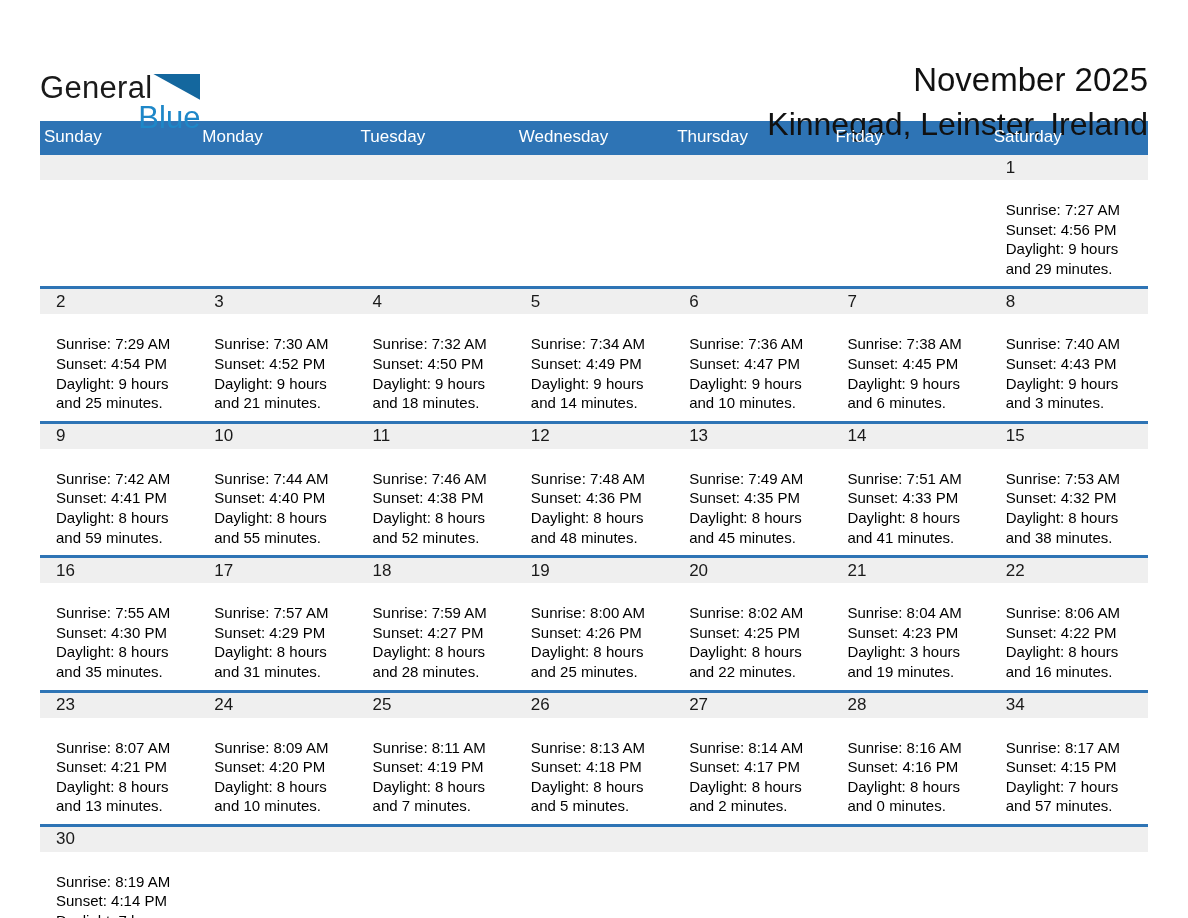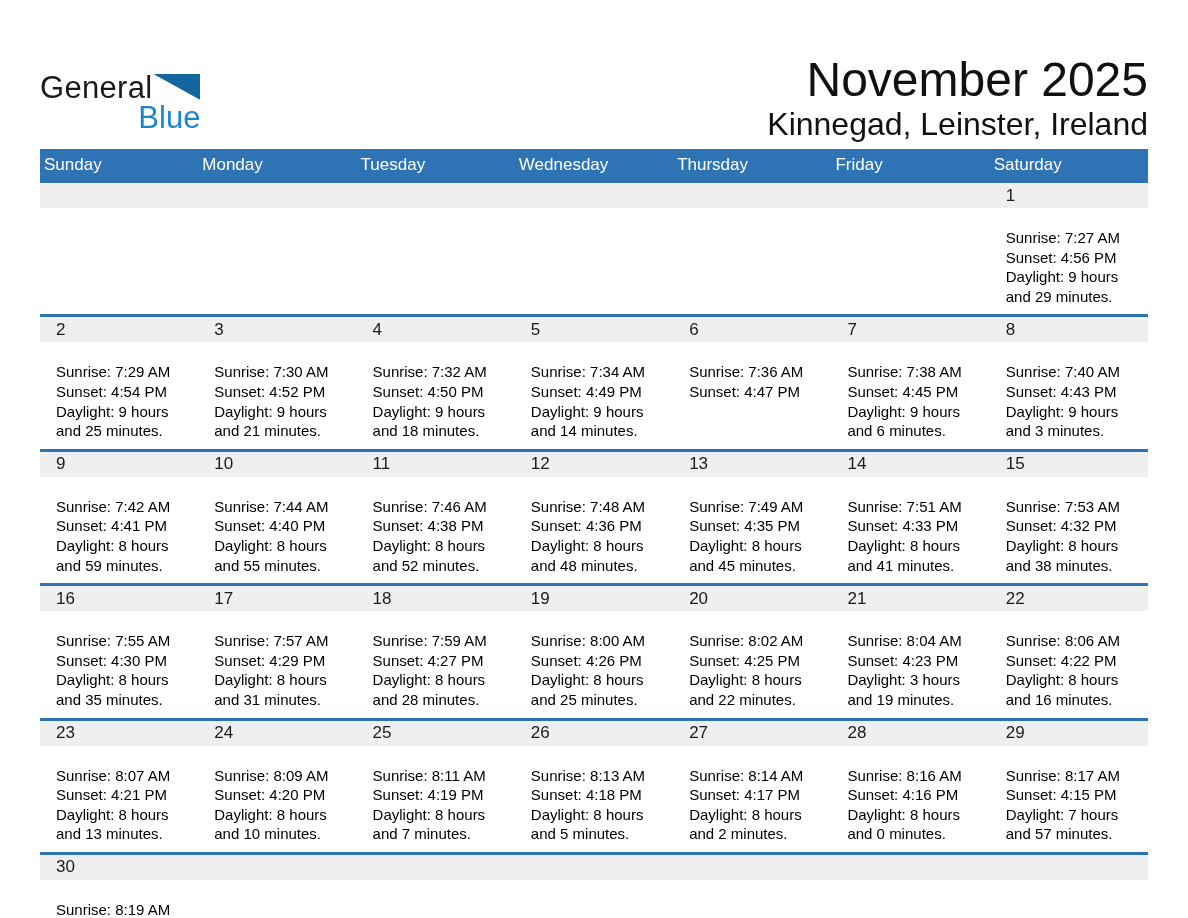--- a/index.html
+++ b/index.html
@@ -12,32 +12,32 @@
   *{box-sizing:border-box;}
   html,body{margin:0;padding:0;}
   body{
     width:1188px;height:918px;background:#ffffff;
     font-family:"Liberation Sans", sans-serif;color:var(--ink);
     overflow:hidden;
   }
   .page{padding:0 40px;}
   
   .topbar{
-    height:149px;display:flex;justify-content:space-between;
+    height:121px;display:flex;justify-content:space-between;
     align-items:flex-start;padding-top:58px;
   }
   .logo{margin-top:14px;}
   .logo-top{display:flex;align-items:flex-start;}
   .logo-part1{font-size:31px;line-height:1;color:#1a1a1a;font-weight:400;letter-spacing:.3px;}
   .logo-triangle{width:47px;height:26px;margin-top:2px;margin-left:1px;
     background:var(--logo-tri);
     clip-path:polygon(0 0,100% 0,100% 100%);}
   .logo-part2{font-size:31px;line-height:1;color:var(--logo-blue);text-align:right;margin-top:-1px;font-weight:400;}
   .titles{text-align:right;}
-  .page-title{font-size:48px;line-height:44px;color:#111;font-weight:400;}
+  .page-title{font-size:33px;line-height:44px;color:#111;font-weight:400;}
   .page-location{font-size:32px;line-height:28px;margin-top:8px;color:#111;font-weight:400;}
   
   .weekday-row{display:grid;grid-template-columns:repeat(7,1fr);background:var(--blue);height:31px;align-items:center;}
   .weekday{color:#ffffff;font-size:17px;padding-left:4px;font-weight:400;}
   .week{display:grid;grid-template-columns:repeat(7,1fr);border-top:3px solid var(--blue);min-height:106px;}
   .day-band{height:25px;background:var(--band);display:flex;align-items:center;padding-left:16px;font-size:17px;color:#1a1a1a;}
   .cell-body{padding:20px 8px 8px 16px;font-size:15px;line-height:19.6px;color:#000;}
   .line{white-space:normal;}
 </style>
 </head>
@@ -193,20 +193,21 @@
     </div>
   </div>
 
   <div class="cell">
     <div class="day-band">
       <span class="day-num">6</span>
     </div>
     <div class="cell-body">
       <div class="line sunrise">Sunrise: 7:36 AM</div>
       <div class="line sunset">Sunset: 4:47 PM</div>
+      <div class="line daylight">Daylight: 9 hours and 10 minutes.</div>
     </div>
   </div>
 
   <div class="cell">
     <div class="day-band">
       <span class="day-num">7</span>
     </div>
     <div class="cell-body">
       <div class="line sunrise">Sunrise: 7:38 AM</div>
       <div class="line sunset">Sunset: 4:45 PM</div>
@@ -443,21 +444,21 @@
     </div>
     <div class="cell-body">
       <div class="line sunrise">Sunrise: 8:16 AM</div>
       <div class="line sunset">Sunset: 4:16 PM</div>
       <div class="line daylight">Daylight: 8 hours and 0 minutes.</div>
     </div>
   </div>
 
   <div class="cell">
     <div class="day-band">
-      <span class="day-num">29</span>
+      <span class="day-num">34</span>
     </div>
     <div class="cell-body">
       <div class="line sunrise">Sunrise: 8:17 AM</div>
       <div class="line sunset">Sunset: 4:15 PM</div>
       <div class="line daylight">Daylight: 7 hours and 57 minutes.</div>
     </div>
   </div>
 </div>
       <div class="week">
   <div class="cell">

